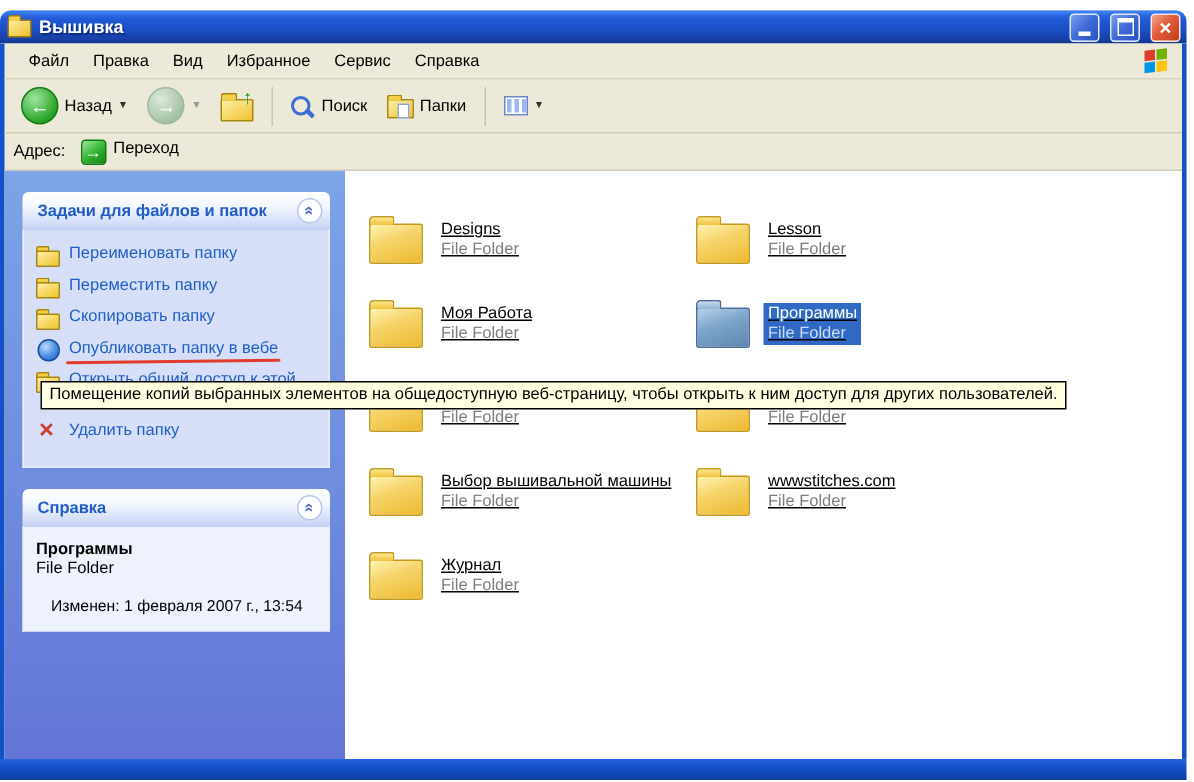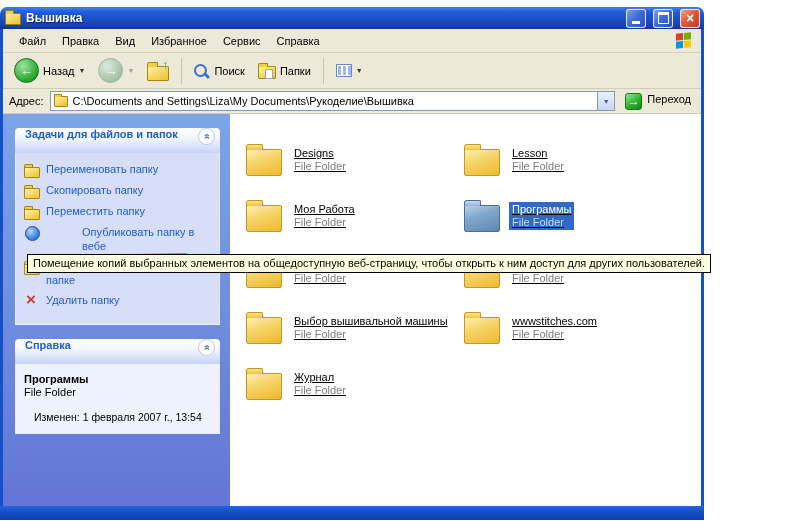--- a/index.html
+++ b/index.html
@@ -1,19 +1,19 @@
 <!DOCTYPE html>
 <html><head>
 <meta charset="utf-8">
 <style>
   * { box-sizing: border-box; margin: 0; padding: 0; }
   html, body { width: 796px; height: 521px; background: #fff; overflow: hidden;
     font-family: "Liberation Sans", "DejaVu Sans", sans-serif; }
 
-  .window { position: absolute; top: 7px; left: 0; width: 704px; height: 513px;
+  .window { position: absolute; top: 7px; left: 0; width: 791px; height: 513px;
     display: flex; flex-direction: column; }
 
   
   .titlebar { height: 22px; border-radius: 7px 7px 0 0; display: flex; align-items: center;
     padding: 0 4px 0 5px; gap: 5px;
     background: linear-gradient(180deg,#2160E0 0%,#3F83F2 4%,#2E6EE8 12%,#2159D6 26%,#1B4FC8 55%,#173FA6 88%,#123584 100%); }
   .titlebar .title-text { color: #fff; font-weight: bold; font-size: 12px; flex: 1;
     text-shadow: 1px 1px 1px #0A2A70; }
   .tb-btn { width: 20px; height: 19px; border-radius: 3px; border: 1px solid rgba(255,255,255,.85);
     display: flex; align-items: center; justify-content: center; color: #fff; margin-left: 2px; }
@@ -99,21 +99,21 @@
     background: linear-gradient(145deg,#9BE89B,#2FB12F 55%,#148514);
     color: #fff; display: flex; align-items: center; justify-content: center; }
   .go-icon::before { content: "\2192"; font-weight: bold; font-size: 12px; }
 
   
   .main { flex: 1; min-height: 0; display: flex; }
 
   .sidebar { width: 227px; flex: 0 0 227px; padding: 14px 10px 10px 12px; overflow: hidden;
     background: linear-gradient(180deg,#7CA4E8 0%,#7190DF 45%,#6375D6 100%); }
   .panel { margin-bottom: 14px; }
-  .panel-header { height: 25px; border-radius: 4px 4px 0 0; display: flex; align-items: flex-start;
+  .panel-header { height: 25px; border-radius: 4px 4px 0 0; display: flex; align-items: center;
     justify-content: space-between; padding: 0 5px 0 10px; font-size: 11px; font-weight: bold; color: #215DC6;
     background: linear-gradient(180deg,#FFFFFF 0%,#F2F6FE 40%,#C6D3F7 100%); }
   .chev { width: 17px; height: 17px; border-radius: 50%; background: #fff; border: 1px solid #B7C7EC;
     display: flex; align-items: center; justify-content: center; color: #4D6FC3; }
   .chev::before { content: "\00BB"; display: inline-block; font-size: 11px; font-weight: bold; line-height: 11px; }
   .chev.up::before { transform: rotate(-90deg); }
   .chev.down::before { transform: rotate(90deg); }
   .panel-body { background: #D6DFF7; border: 1px solid #E9EEFB; border-top: none;
     padding: 9px 6px 10px 8px; font-size: 11px; }
 
@@ -129,21 +129,21 @@
     background: #F3CF49; border: 1px solid #A8880C; border-bottom: none; border-radius: 2px 1px 0 0; }
   .publish-icon::after { content: ""; position: absolute; left: 1px; top: 0; width: 13px; height: 13px;
     border-radius: 50%; border: 1px solid #174E9C;
     background: radial-gradient(circle at 35% 32%, #B8DAFB, #4A8CE0 55%, #1F5FB8); }
   .email-icon::after { content: ""; position: absolute; left: 0; top: 3px; width: 15px; height: 10px;
     background: linear-gradient(#FDFDF5,#D9DFEA); border: 1px solid #7E8AA0; }
   .email-icon::before { content: ""; position: absolute; left: 1px; top: 4px; z-index: 1; width: 0; height: 0;
     border-left: 6px solid transparent; border-right: 6px solid transparent; border-top: 5px solid #B9C4D6; }
   .delete-icon::after { content: "\00D7"; position: absolute; left: 2px; top: -3px; color: #D23A2E;
     font-size: 17px; font-weight: bold; line-height: 17px; }
-  .task-item.annotated .task-label { position: relative; margin-left: 36px; }
+  .task-item.annotated .task-label { position: relative; }
   .task-item.annotated .task-label::after { content: ""; position: absolute; left: -2px; right: 26px;
     bottom: -3px; height: 2px; background: #E23B2E; border-radius: 2px; transform: rotate(-0.7deg); }
 
   .details-body { background: #EEF2FD; }
   .details-name { font-weight: bold; color: #000; }
   .details-type { color: #000; margin-top: 1px; }
   .details-modified { color: #000; margin-top: 13px; font-size: 10.5px; white-space: nowrap; margin-left: 10px; }
 
   
   .content { flex: 1; background: #fff; padding: 18px 0 0 16px; overflow: hidden; text-decoration: underline; }
@@ -224,25 +224,20 @@
       </span>
       <span class="toolbar-sep"></span>
       <span class="tool-btn">
         <span class="views-icon"></span>
         <span class="drop-caret">▼</span>
       </span>
     </div>
 
     <div class="addressbar">
       <span>Адрес:</span>
-      <span class="address-combo">
-        <span class="mini-folder"></span>
-        <span class="address-text">C:\Documents and Settings\Liza\My Documents\Рукоделие\Вышивка</span>
-        <span class="combo-drop">▼</span>
-      </span>
       <span class="go-btn">
         <span class="go-icon"></span>
         <span>Переход</span>
       </span>
     </div>
 
     <div class="main">
 
       <div class="sidebar">
 
@@ -250,26 +245,26 @@
           <div class="panel-header">
             <span>Задачи для файлов и папок</span>
             <span class="chev up"></span>
           </div>
           <div class="panel-body">
             <div class="task-item">
                 <span class="task-icon rename-icon"></span>
                 <span class="task-label">Переименовать папку</span>
               </div>
               <div class="task-item">
+                <span class="task-icon move-icon"></span>
+                <span class="task-label">Переместить папку</span>
+              </div>
+              <div class="task-item">
                 <span class="task-icon copy-icon"></span>
                 <span class="task-label">Скопировать папку</span>
-              </div>
-              <div class="task-item">
-                <span class="task-icon move-icon"></span>
-                <span class="task-label">Переместить папку</span>
               </div>
               <div class="task-item annotated">
                 <span class="task-icon publish-icon"></span>
                 <span class="task-label">Опубликовать папку в вебе</span>
               </div>
               <div class="task-item">
                 <span class="task-icon share-icon"></span>
                 <span class="task-label">Открыть общий доступ к этой папке</span>
               </div>
               <div class="task-item">

